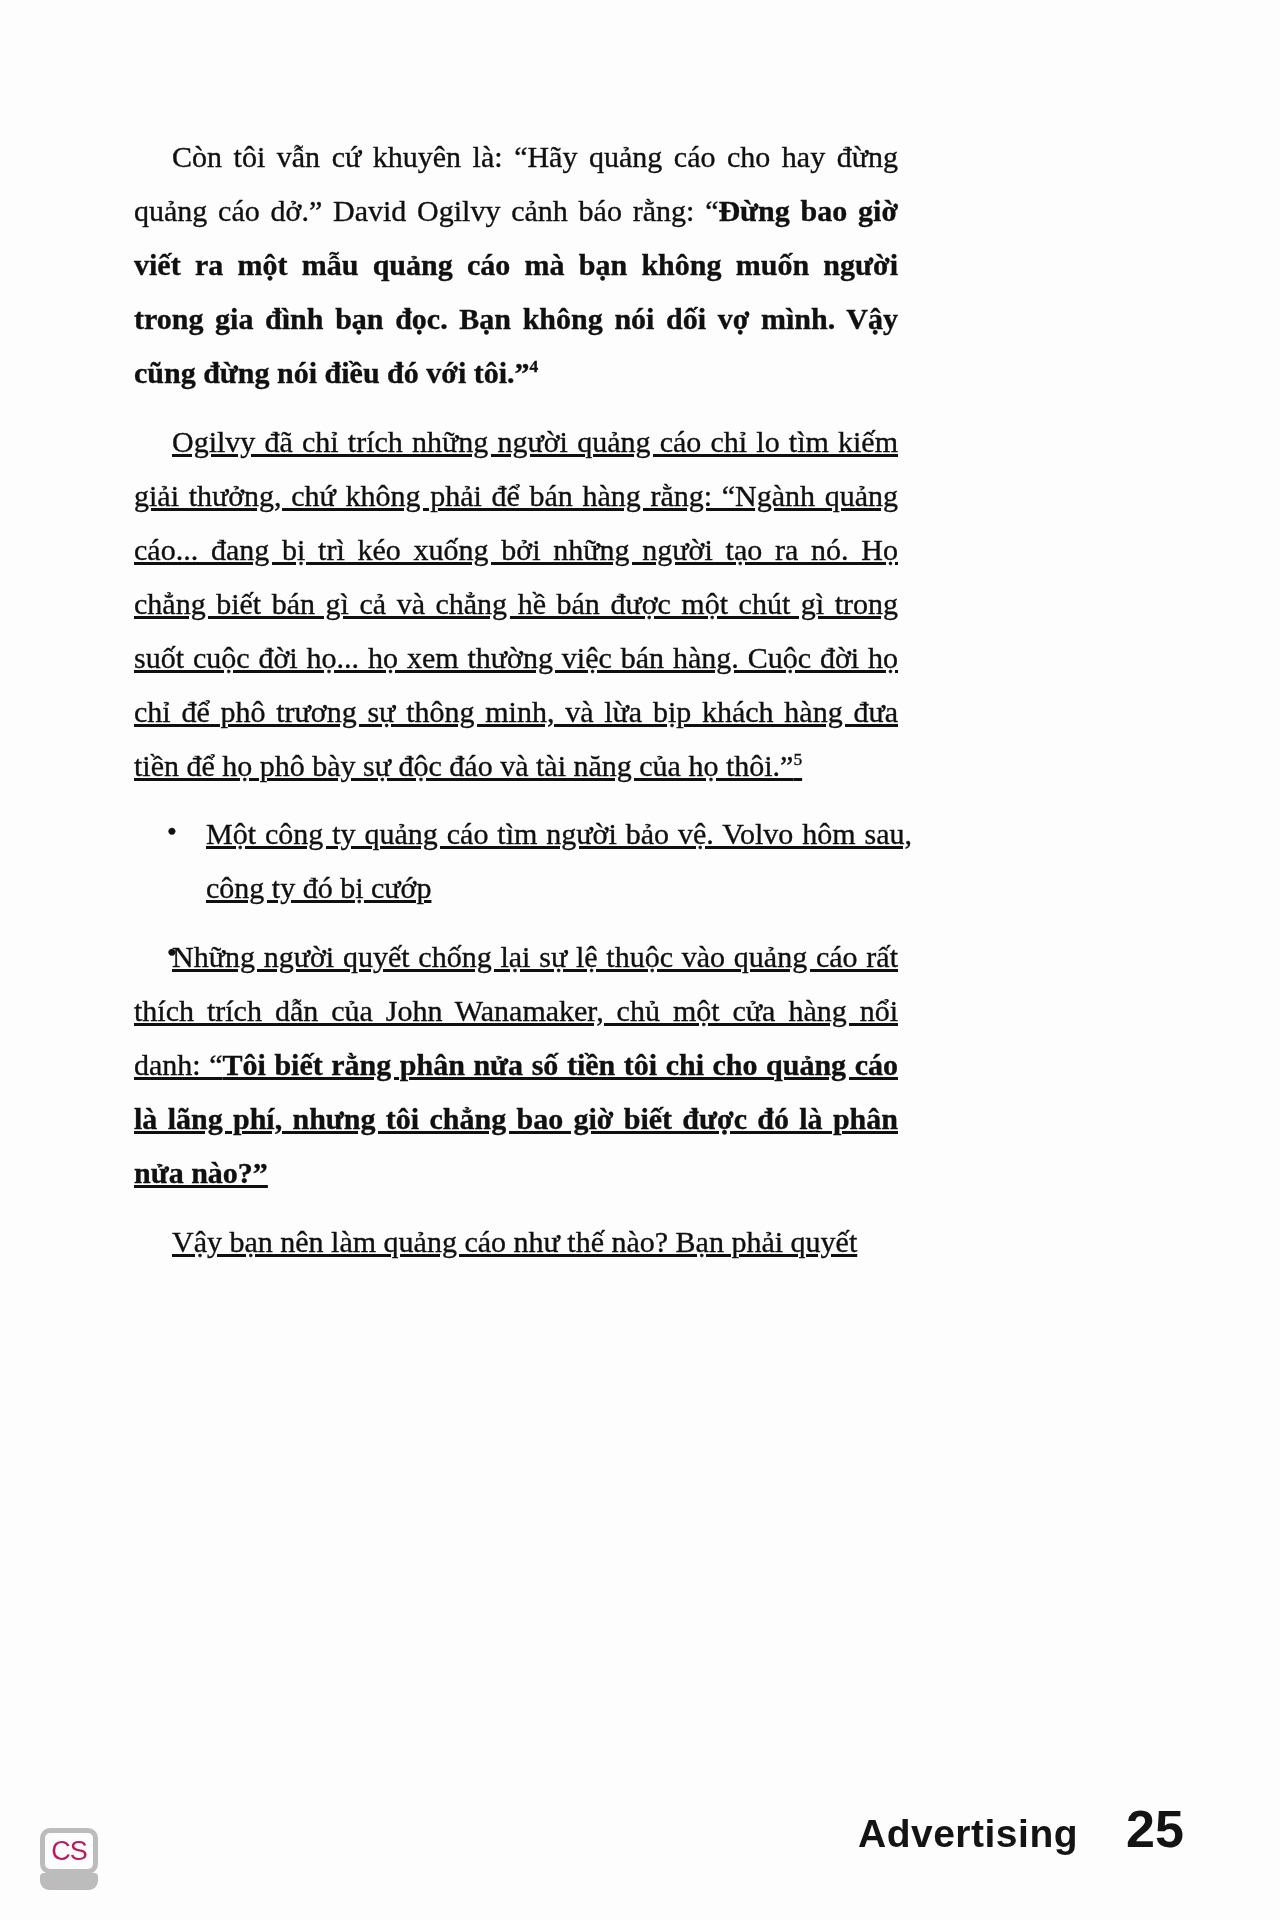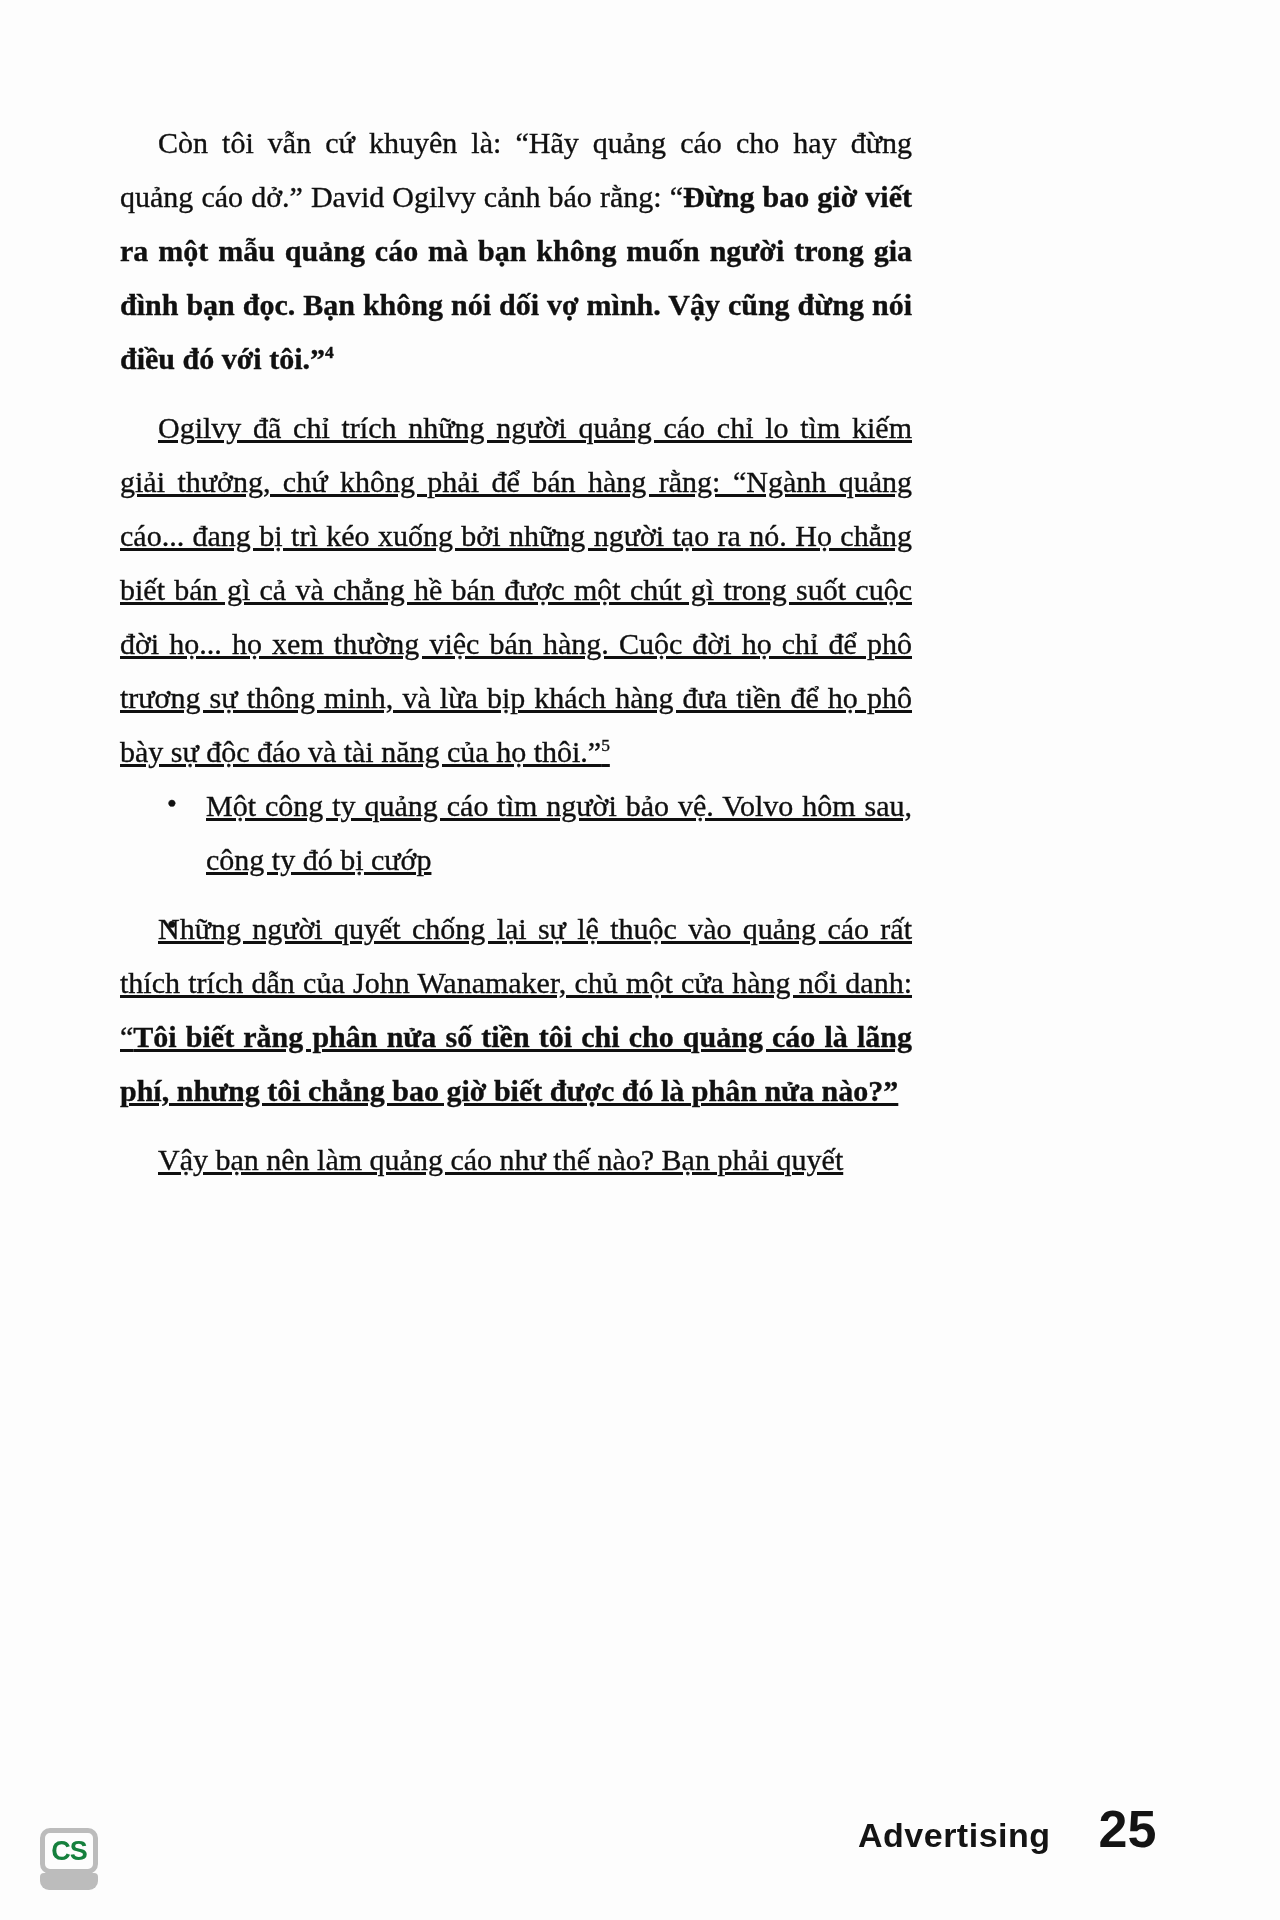--- a/index.html
+++ b/index.html
@@ -11,21 +11,21 @@
     font-family: "Liberation Serif", "DejaVu Serif", serif;
     color: #101010;
   }
   .page-content {
     position: absolute;
     left: 120px; top: 116px;
     width: 792px;
     -webkit-text-stroke: 0.35px #101010;
   }
   .para {
-    margin: 0;
+    margin: 14px;
     font-size: 30px;
     line-height: 54px;
     text-align: justify;
     text-indent: 38px;
   }
   .page-content > * + * { margin-top: 15px; text-decoration: underline; }
   .bold { font-weight: bold; }
   sup { font-size: 0.58em; line-height: 0; vertical-align: super; }
   .bullets { list-style: none; margin: 0; padding: 0; }
   .bullet-item {
@@ -44,43 +44,43 @@
   .page-footer {
     position: absolute;
     top: 1799px; left: 858px;
     display: flex;
     align-items: baseline;
     gap: 48px;
     font-family: "Liberation Sans", "DejaVu Sans", sans-serif;
     font-weight: bold;
     color: #141414;
   }
-  .footer-section { font-size: 34px; letter-spacing: 0.5px; }
+  .footer-section { font-size: 39px; letter-spacing: 0.5px; }
   .footer-page { font-size: 52px; }
   .watermark {
     position: absolute;
     left: 40px; top: 1828px;
     display: flex;
     align-items: center;
     gap: 18px;
     font-family: "Liberation Sans", "DejaVu Sans", sans-serif;
     color: #bcbcbc;
   }
   .cs-logo { position: relative; display: inline-block; width: 58px; height: 64px; }
   .cs-logo-box {
     position: absolute;
     left: 0; top: 0;
     width: 48px; height: 36px;
     border: 5px solid #bcbcbc;
     border-radius: 10px;
     text-align: center;
-    font-weight: bold;
+    font-weight: normal;
     font-size: 27px;
     line-height: 36px;
-    color: #15803d;
+    color: #be185d;
     letter-spacing: -1px;
   }
   .cs-logo-base {
     position: absolute;
     left: 0; bottom: 2px;
     width: 58px; height: 17px;
     background: #bcbcbc;
     border-radius: 4px 4px 9px 9px;
   }
   .watermark-text {

